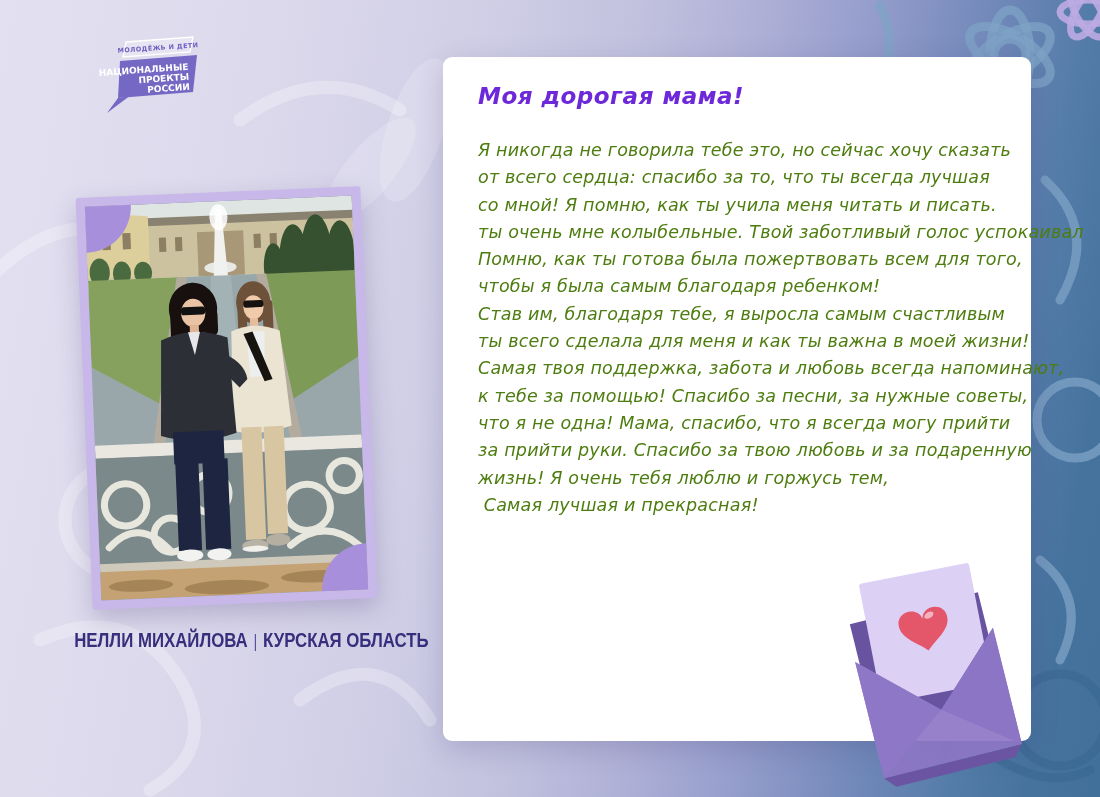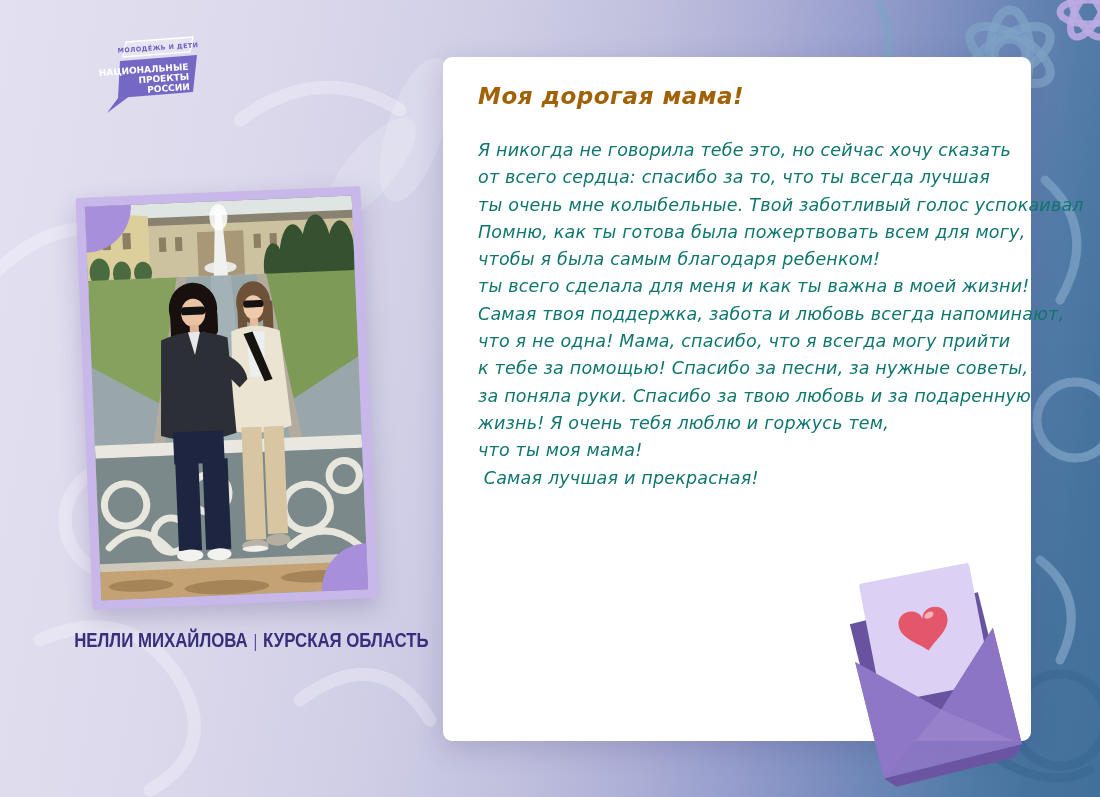--- a/index.html
+++ b/index.html
@@ -13,26 +13,26 @@
   .bg-decor{position:absolute;left:0;top:0;width:1100px;height:797px;pointer-events:none;}
 
   
   .card{
     position:absolute;left:443px;top:57px;width:588px;height:684px;
     background:#ffffff;border-radius:9px;
     box-shadow:0 8px 28px rgba(60,50,110,.20);
   }
   .letter-title{
     position:absolute;left:35px;top:26px;
-    font-size:23px;font-style:italic;font-weight:600;color:#a16207;letter-spacing:.5px;
+    font-size:23px;font-style:italic;font-weight:600;color:#6d28d9;letter-spacing:.5px;
   }
   .letter-body{position:absolute;left:35px;top:80px;right:12px;}
   .letter-line{
     white-space:pre;font-size:17.5px;line-height:27.3px;
-    font-style:italic;color:#0f766e;letter-spacing:.2px;
+    font-style:italic;color:#4d7c0f;letter-spacing:.2px;
   }
 
   
   .photo-frame{
     position:absolute;left:84px;top:192px;width:285px;height:412px;
     background:#c8b7e9;border-radius:3px;transform:rotate(-2.4deg);
     box-shadow:0 10px 24px rgba(70,60,120,.25);
     padding:9px;box-sizing:border-box;
   }
   .photo-inner{position:relative;width:100%;height:100%;overflow:hidden;background:#9aa7aa;}
@@ -214,30 +214,31 @@
 
   <div class="caption">
     <span>НЕЛЛИ МИХАЙЛОВА</span><span class="sep">|</span><span>КУРСКАЯ ОБЛАСТЬ</span>
   </div>
 
   <div class="card">
     <div class="letter-title">Моя дорогая мама!</div>
     <div class="letter-body">
         <div class="letter-line">Я никогда не говорила тебе это, но сейчас хочу сказать</div>
         <div class="letter-line">от всего сердца: спасибо за то, что ты всегда лучшая</div>
+        <div class="letter-line">со мной! Я помню, как ты учила меня читать и писать.</div>
         <div class="letter-line">ты очень мне колыбельные. Твой заботливый голос успокаивал</div>
-        <div class="letter-line">Помню, как ты готова была пожертвовать всем для могу,</div>
+        <div class="letter-line">Помню, как ты готова была пожертвовать всем для того,</div>
         <div class="letter-line">чтобы я была самым благодаря ребенком!</div>
+        <div class="letter-line">Став им, благодаря тебе, я выросла самым счастливым</div>
         <div class="letter-line">ты всего сделала для меня и как ты важна в моей жизни!</div>
         <div class="letter-line">Самая твоя поддержка, забота и любовь всегда напоминают,</div>
+        <div class="letter-line">к тебе за помощью! Спасибо за песни, за нужные советы,</div>
         <div class="letter-line">что я не одна! Мама, спасибо, что я всегда могу прийти</div>
-        <div class="letter-line">к тебе за помощью! Спасибо за песни, за нужные советы,</div>
-        <div class="letter-line">за поняла руки. Спасибо за твою любовь и за подаренную</div>
+        <div class="letter-line">за прийти руки. Спасибо за твою любовь и за подаренную</div>
         <div class="letter-line">жизнь! Я очень тебя люблю и горжусь тем,</div>
-        <div class="letter-line">что ты моя мама!</div>
         <div class="letter-line"> Самая лучшая и прекрасная!</div>
       </div>
   </div>
 
   <svg class="envelope" viewBox="0 0 195 228">
     <g transform="rotate(-14 97 114)">
       <rect x="22" y="42" width="132" height="105" fill="#67539f"></rect>
       <g transform="rotate(3 95 70)">
         <rect x="37" y="8" width="112" height="122" rx="3" fill="#dcd0f4"></rect>
         <path transform="translate(93,62) scale(1.9)" d="M0,-4 C-1,-11 -13,-11 -13,-2.5 C-13,4.5 -4,8.5 0,13 C4,8.5 13,4.5 13,-2.5 C13,-11 1,-11 0,-4 Z" fill="#e4576b"></path>

